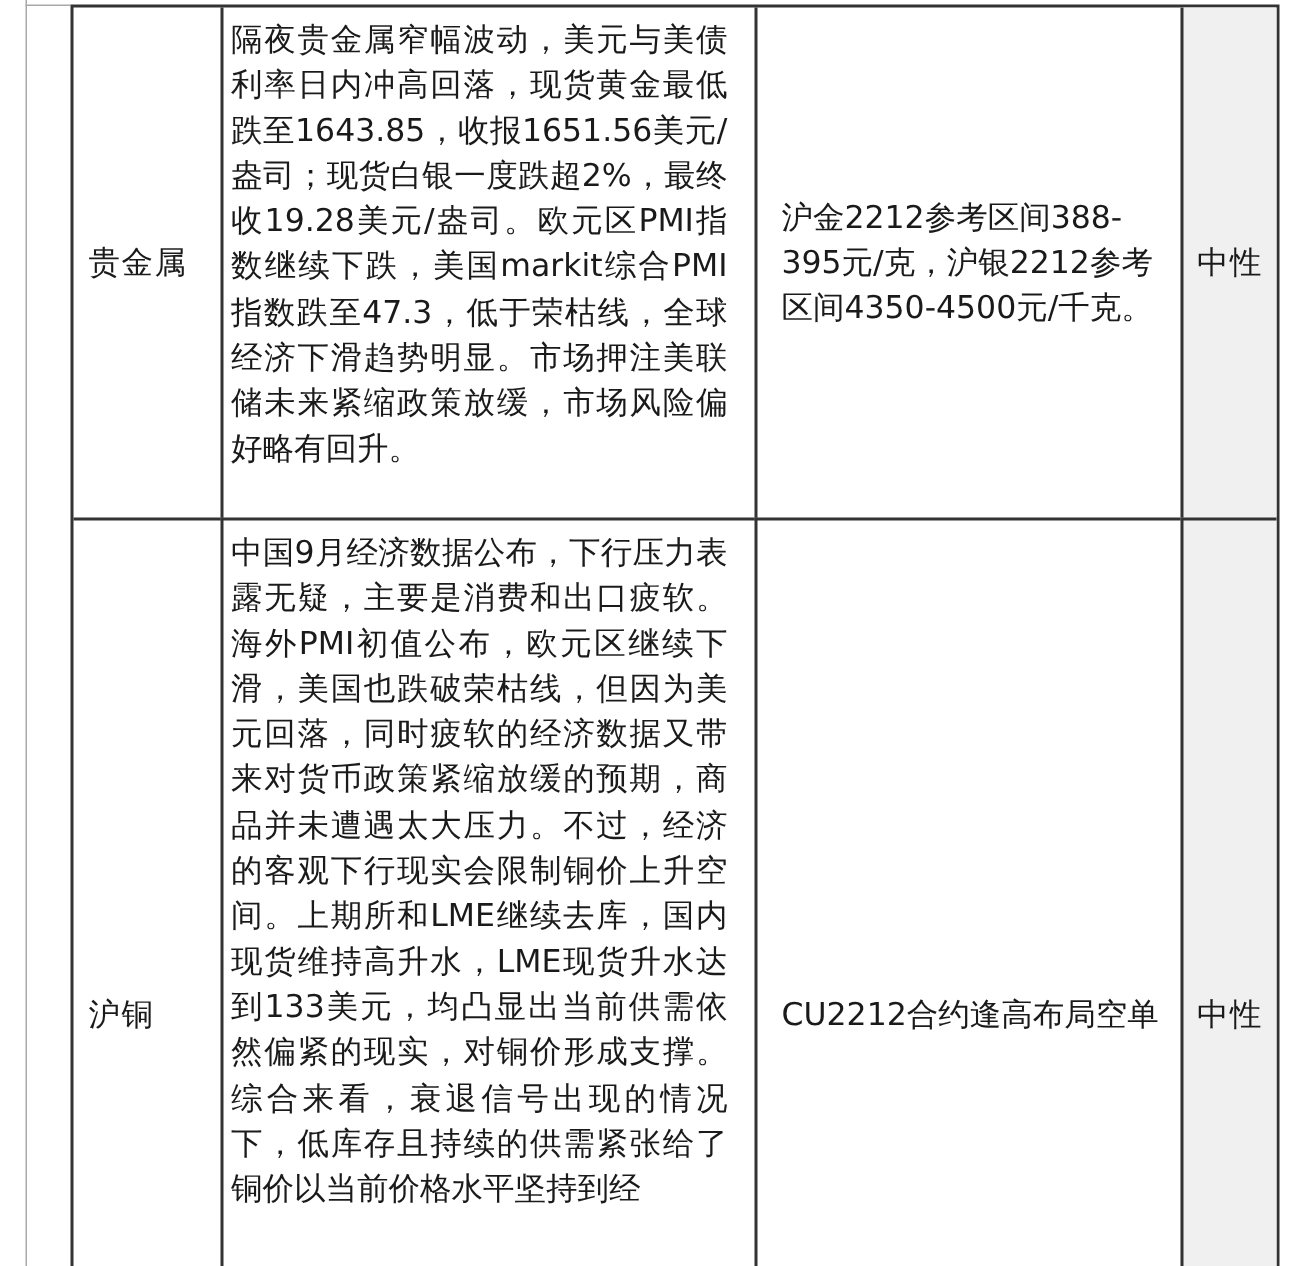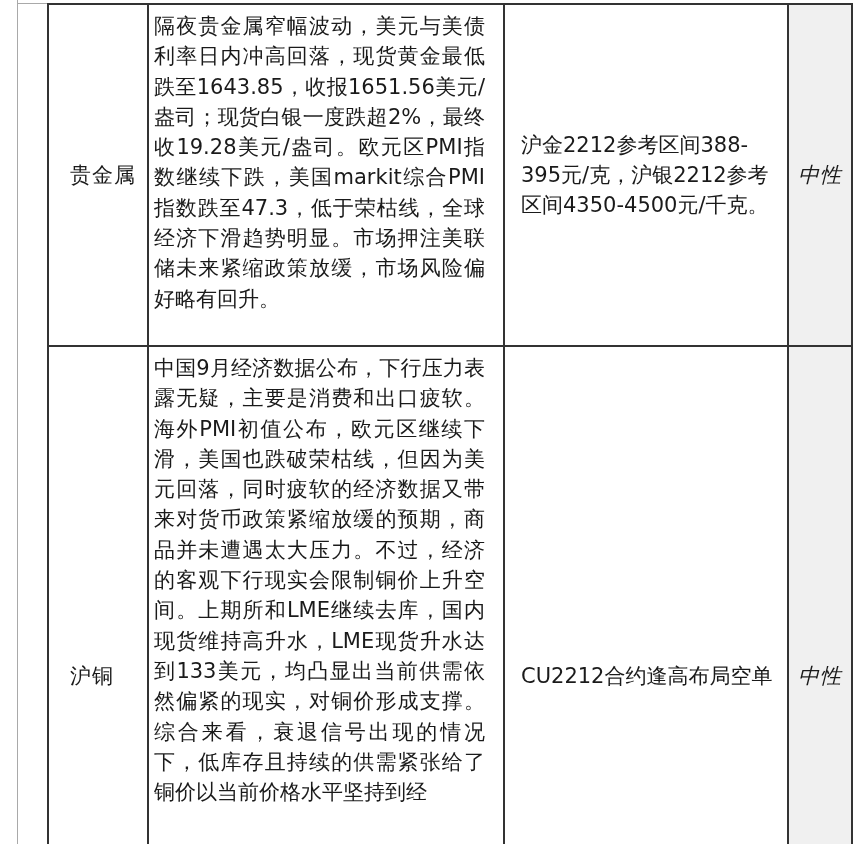--- a/index.html
+++ b/index.html
@@ -33,38 +33,37 @@
   }
   .cell {
     box-sizing: border-box;
     font-size: 21px;
     overflow: hidden;
   }
   .b-left { border-left: 2px solid #333333; }
   .b-top  { border-top: 2px solid #333333; }
   .cat {
     display: flex; align-items: center;
-    padding-left: 21px;
+    padding-left: 10px;
     letter-spacing: 1px;
   }
   .analysis {
     padding: 6px 18px 0 5px;
     line-height: 30.3px;
     text-align: justify;
   }
   .strategy {
     display: flex; align-items: center;
     padding: 0 2px 0 16px;
     line-height: 30px;
   }
   .rating {
     display: flex; align-items: center; justify-content: center;
     background: #f0f0f0;
     letter-spacing: 1px;
-    font-style: italic;
   }
 </style>
 </head>
 <body>
 
 <div class="screen">
 
   <div class="stub-vline"></div>
   <div class="stub-topline"></div>
 

